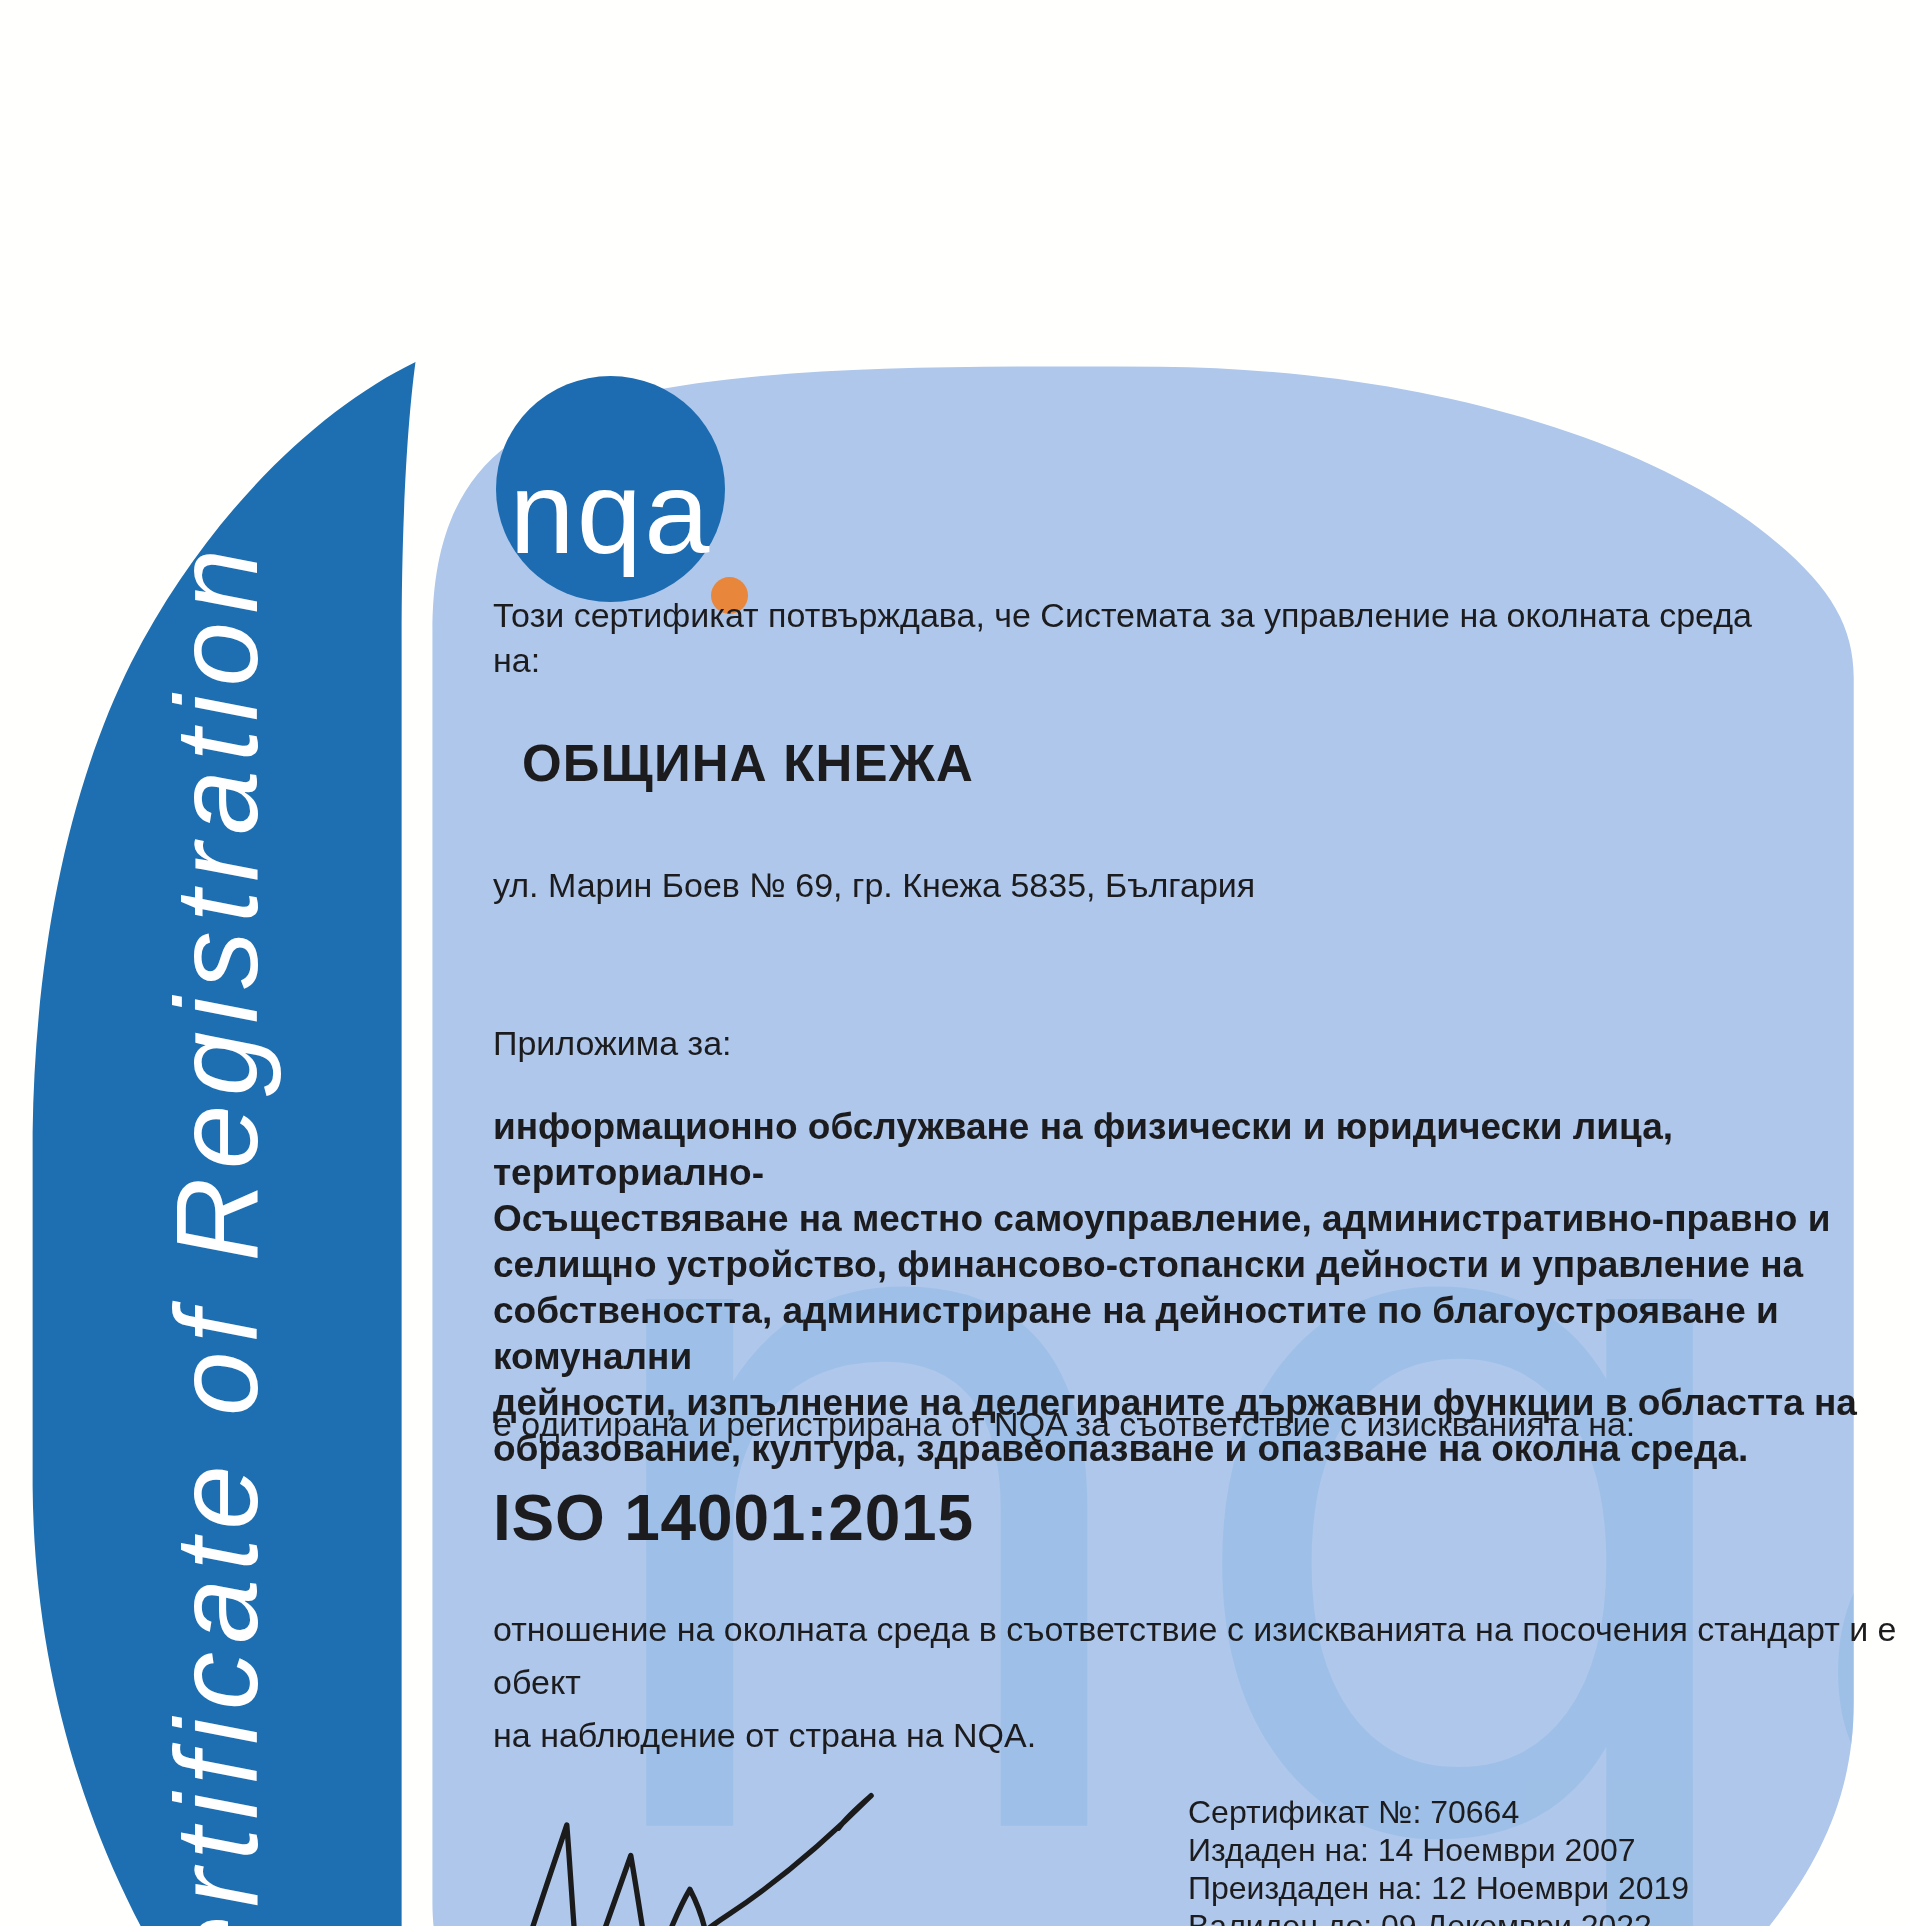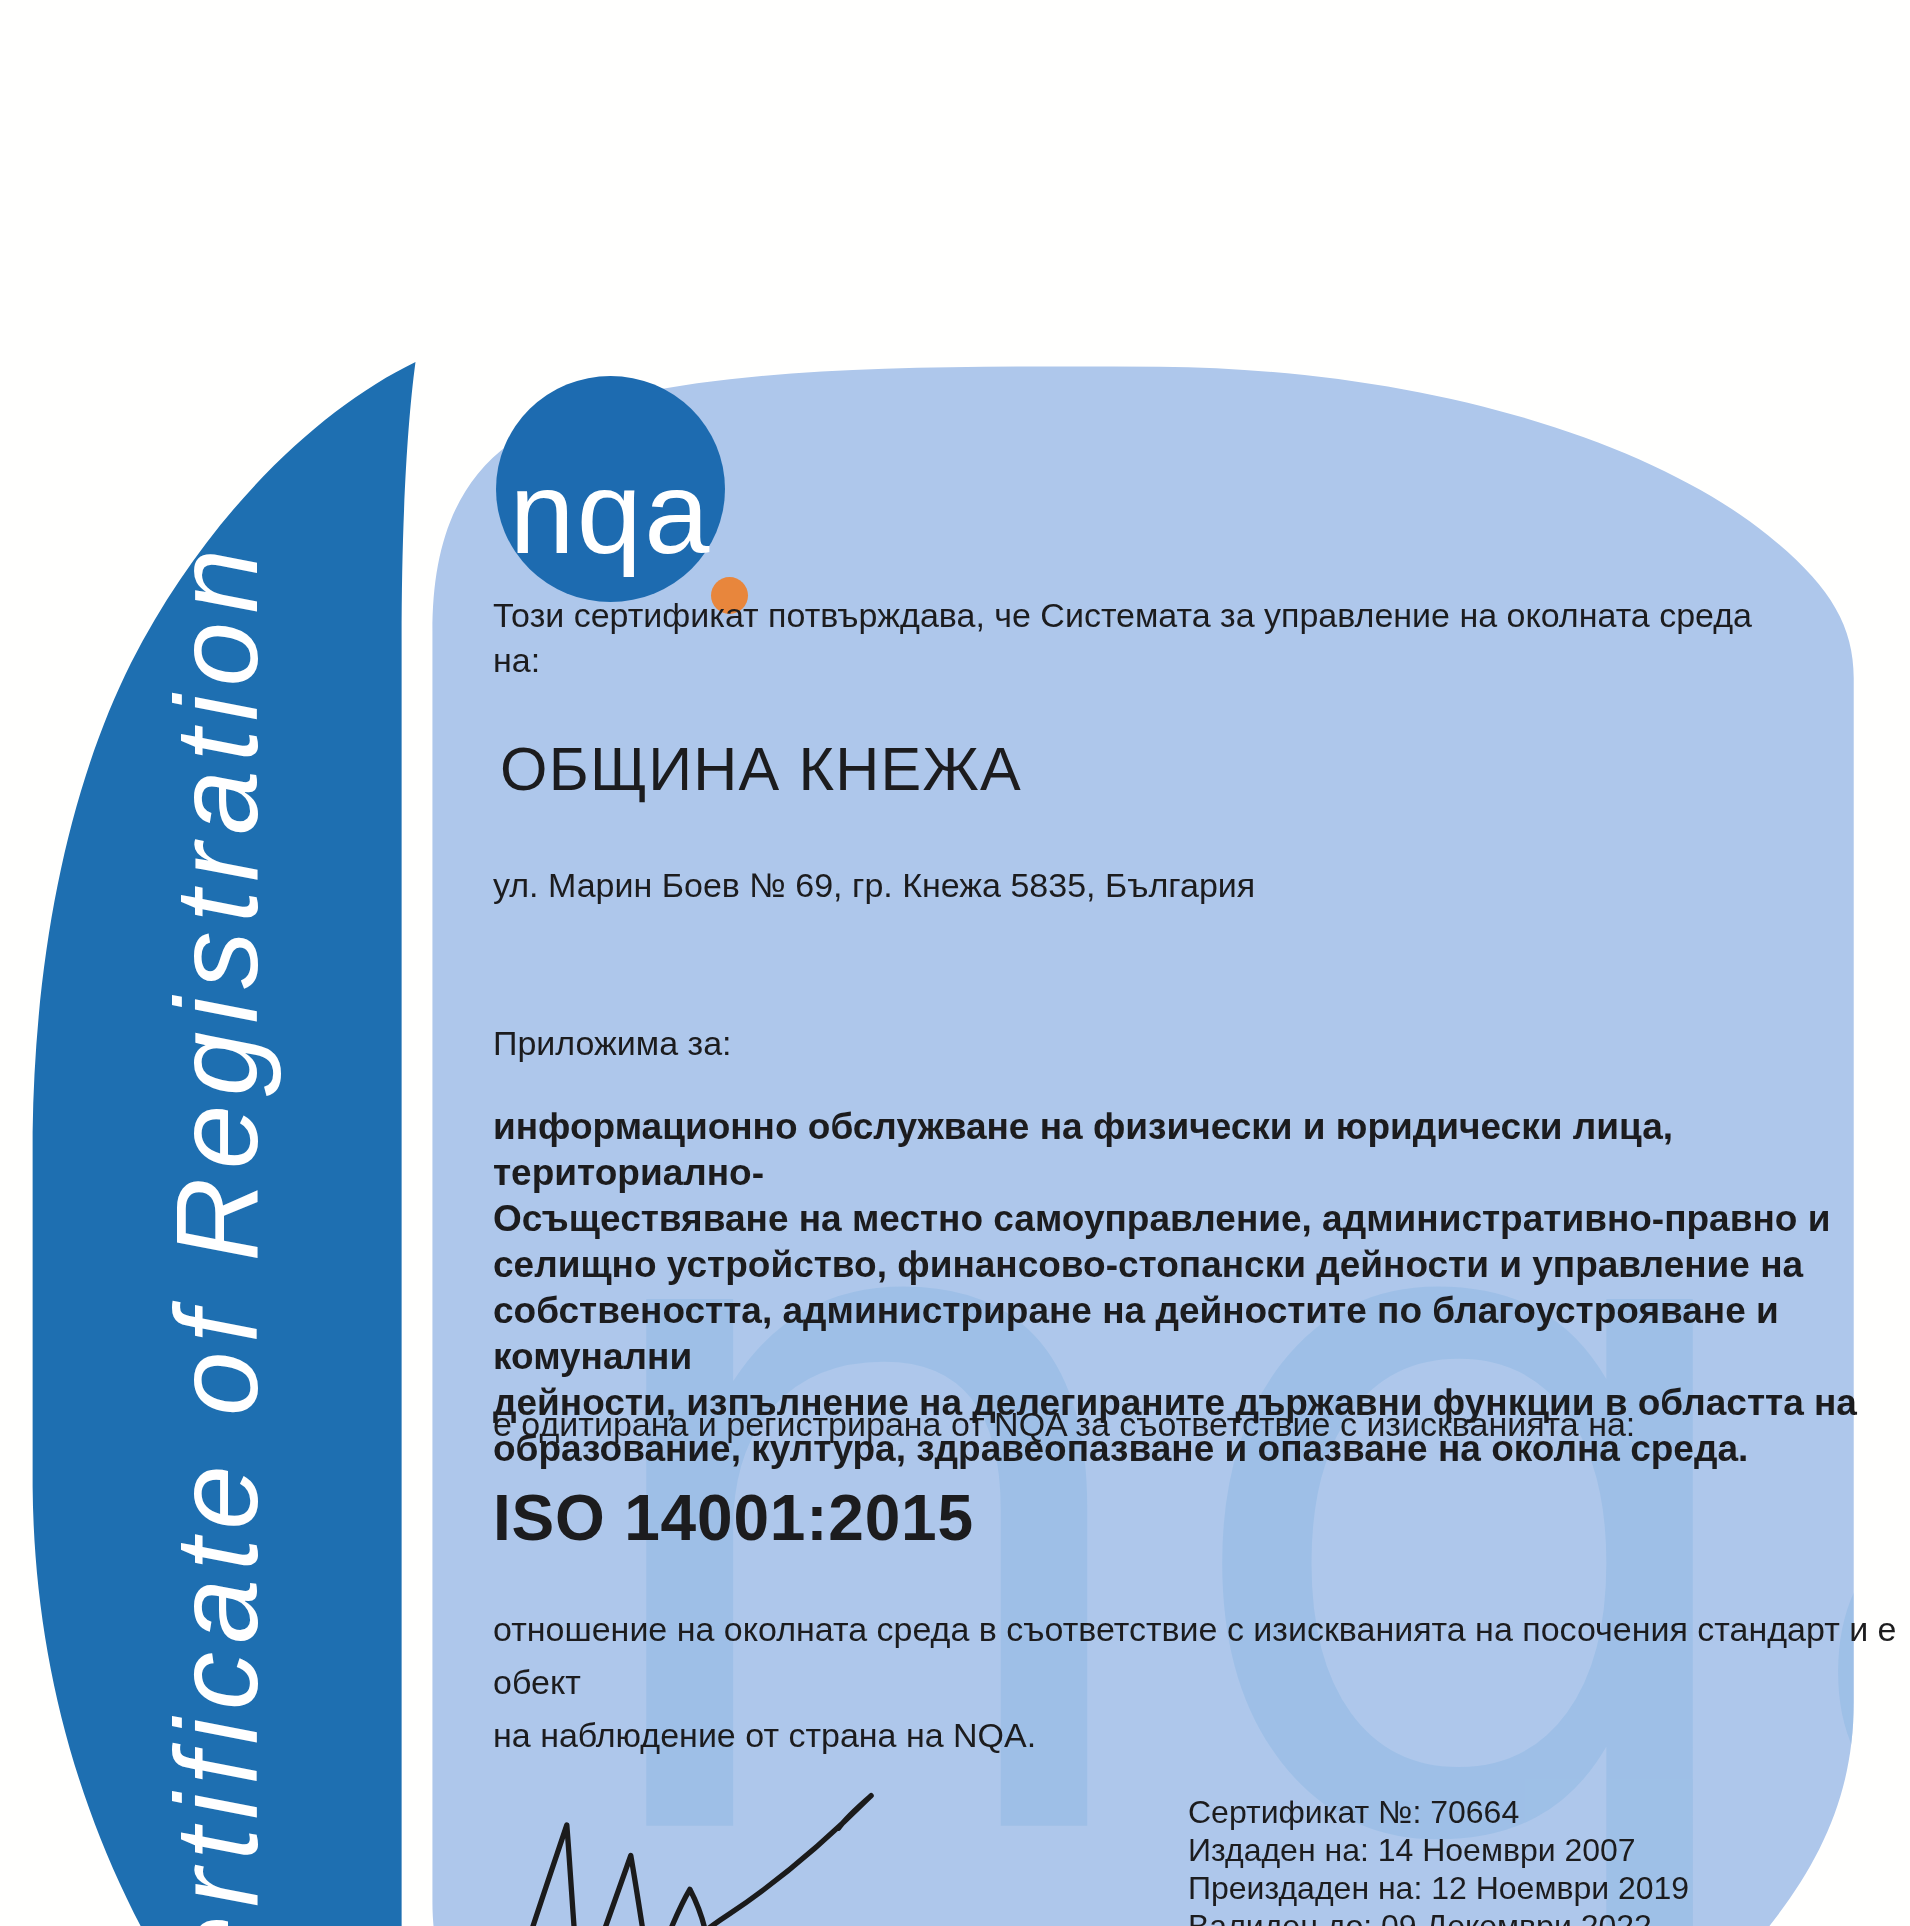--- a/index.html
+++ b/index.html
@@ -37,21 +37,21 @@
     transform:translate(-50%,-50%);
     color:#fff;font-size:117px;letter-spacing:2.3px;
   }
   #nqa-dot{
     left:711px;top:577px;width:37px;height:37px;
     background:#e8863c;border-radius:50%;
   }
 
   .bodytext{font-size:34px;line-height:1.32;}
   #intro{left:493px;top:593px;width:1310px;}
-  #org-name{left:500px;top:734px;font-size:61px;font-weight:normal;letter-spacing:1.2px;}
+  #org-name{left:522px;top:734px;font-size:51px;font-weight:bold;letter-spacing:1.2px;}
   #org-address{left:493px;top:836px;font-size:34px;margin-top:30px;}
   #applicable{left:493px;top:1021px;}
   #scope{left:493px;top:1104px;font-size:37px;font-weight:bold;line-height:46px;}
   #audit{left:493px;top:1402px;}
   #standard{left:493px;top:1481px;font-size:64px;font-weight:bold;letter-spacing:0.8px;text-align:center;}
   #validity{left:493px;top:1603px;font-size:34px;line-height:53px;}
   #details{left:1188px;top:1793px;font-size:32px;line-height:38px;}
   #signature-svg{left:483px;top:1772px;}
 </style>
 </head>

